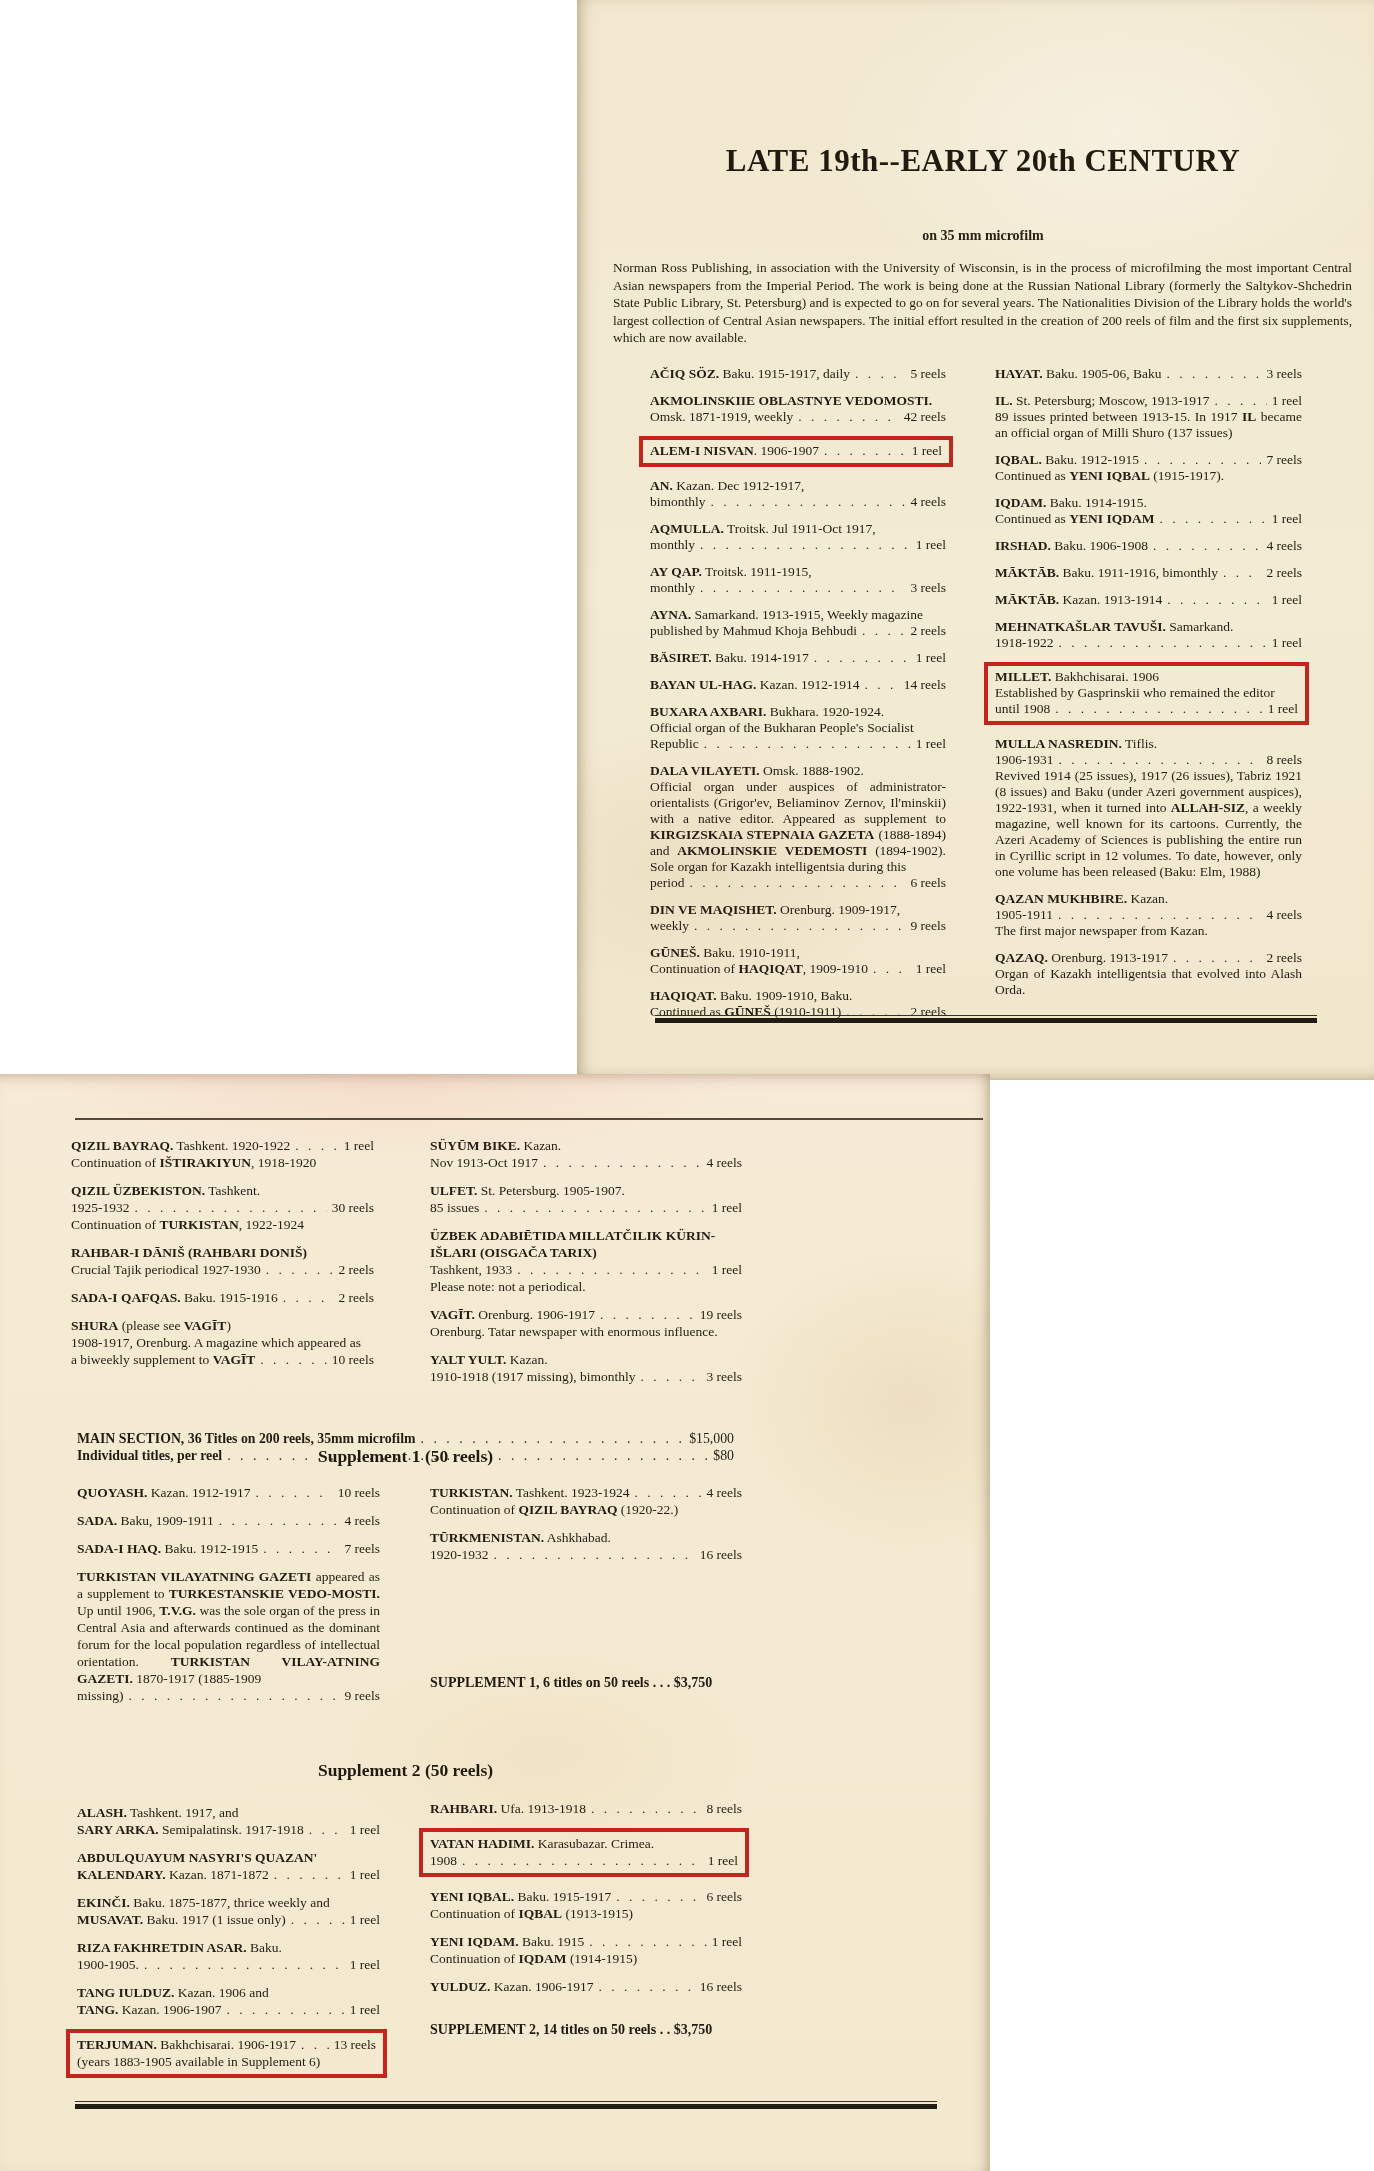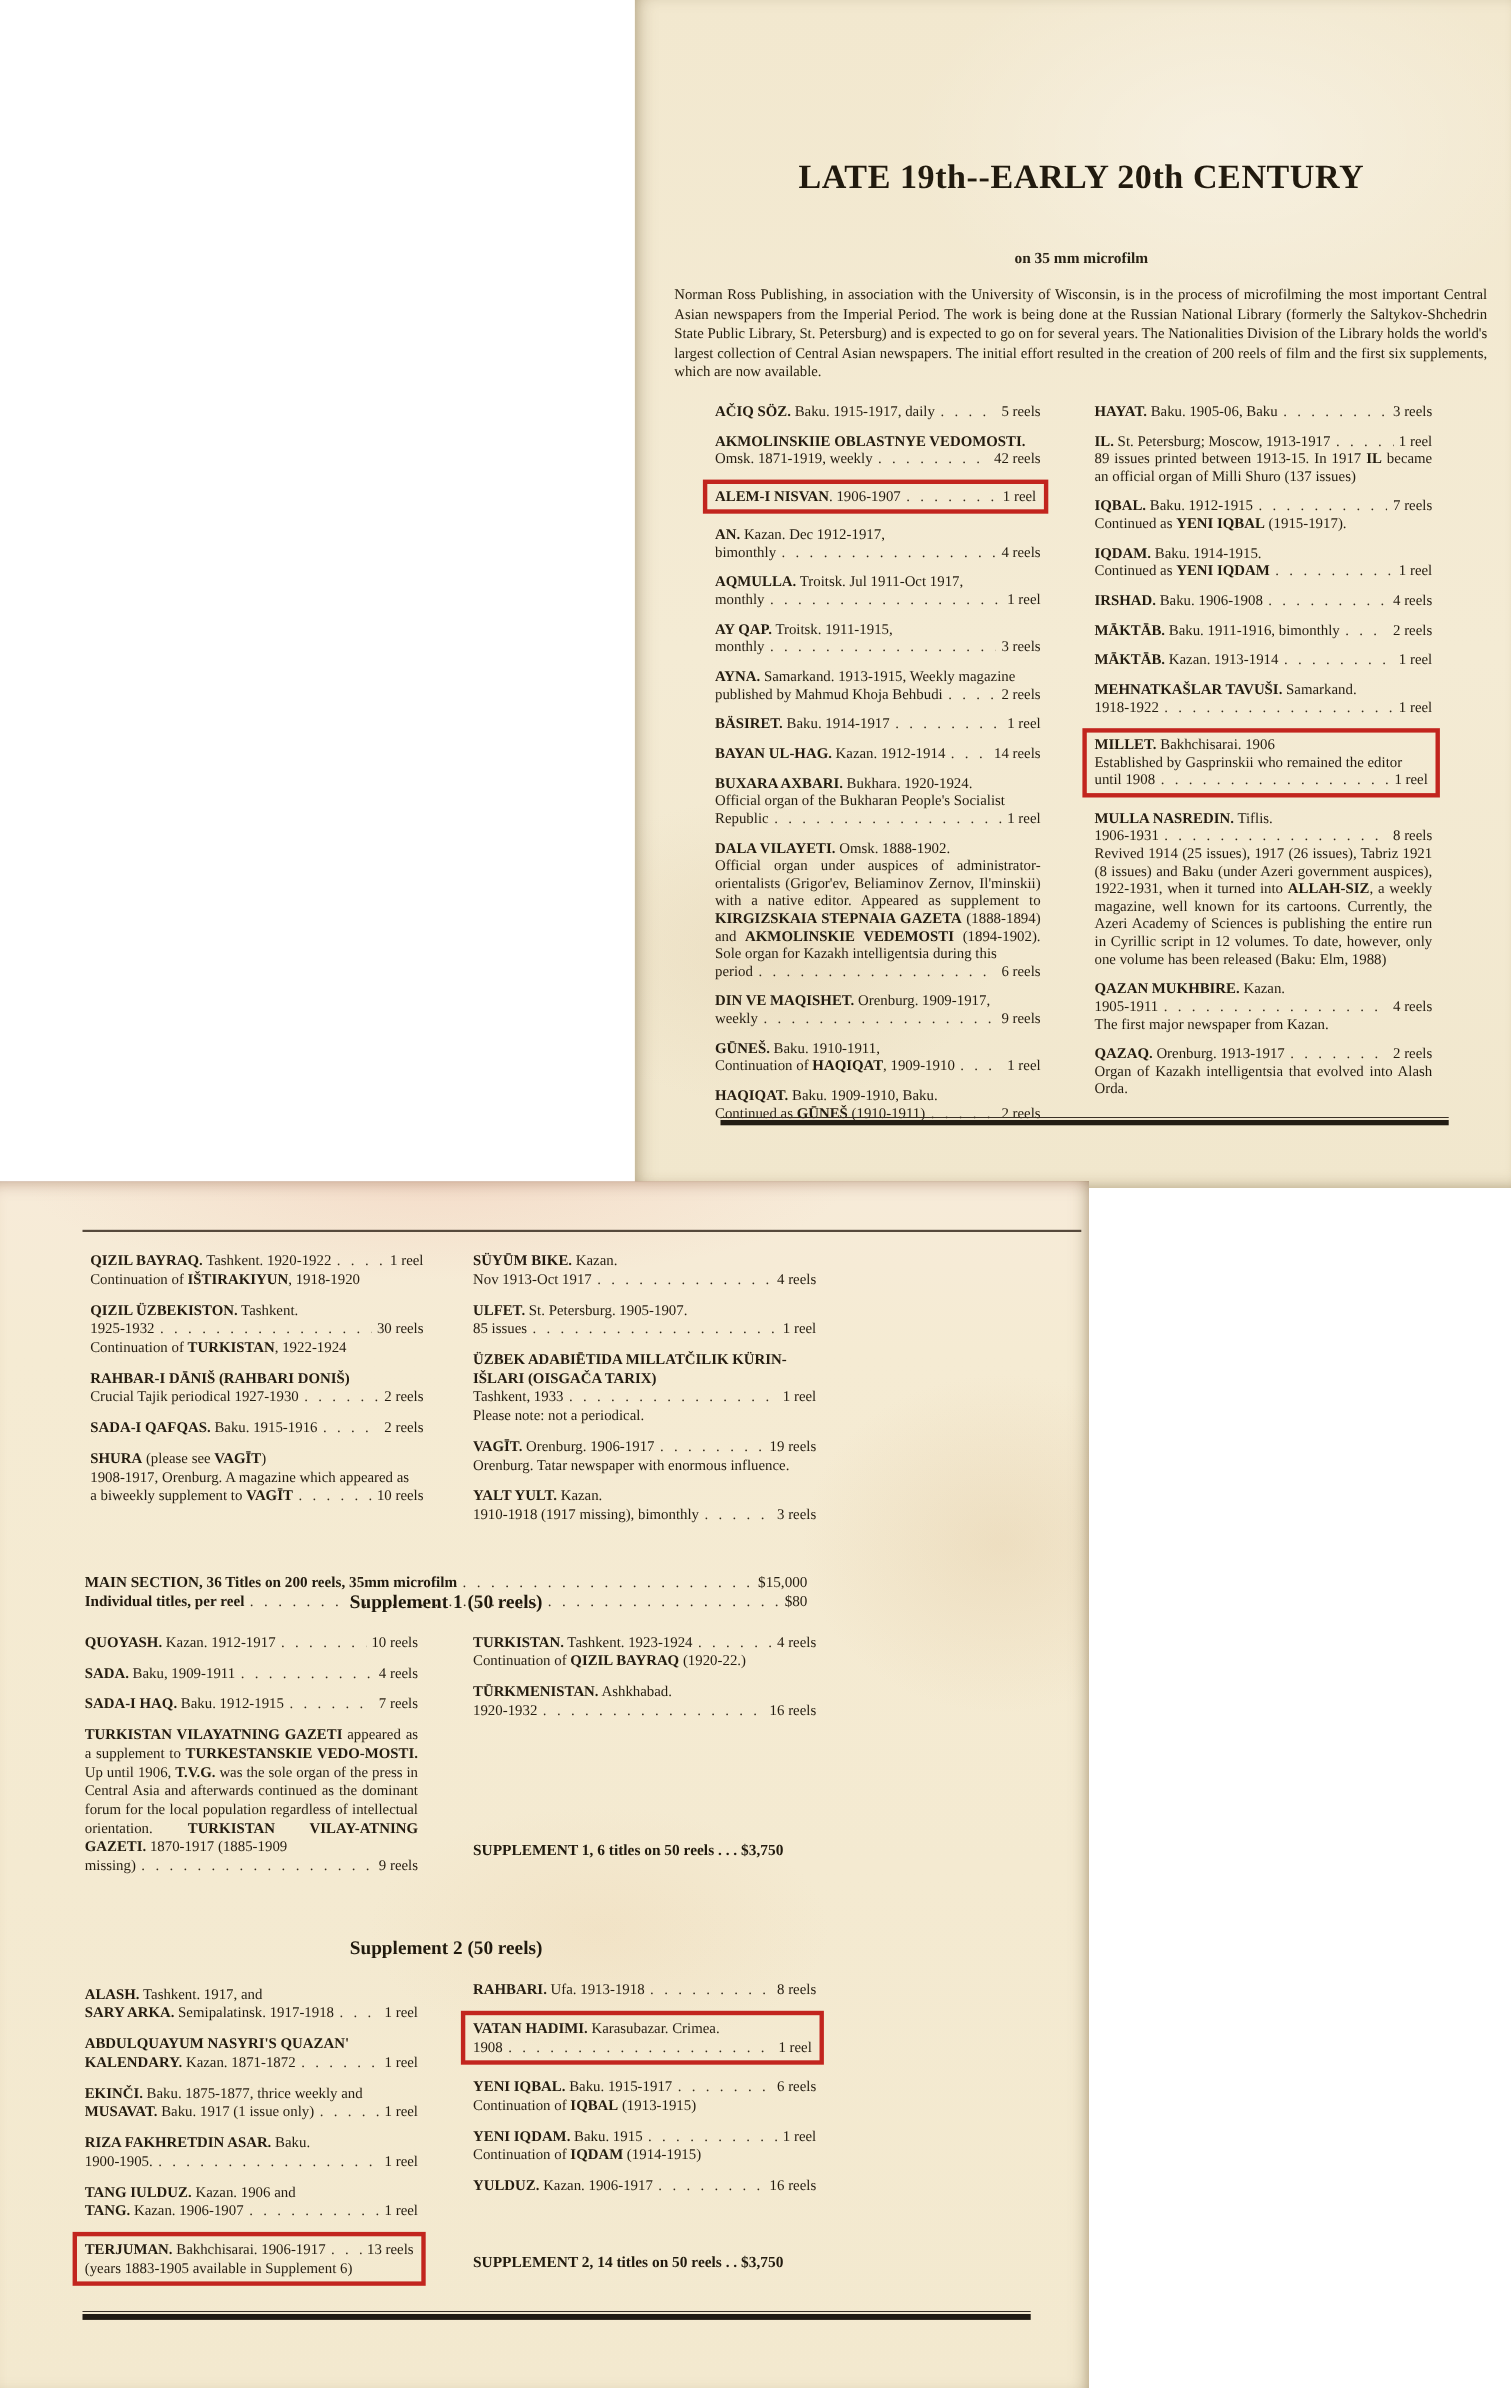--- a/index.html
+++ b/index.html
@@ -281,21 +281,21 @@
         <div class="pline"><span>Organ of Kazakh intelligentsia that evolved into Alash Orda.</span></div>
       </div>
     </div>
 
   <div class="abs rule-heavy" style="left:78px;top:1014px;width:662px;"></div>
 </div>
 
 <div class="page" id="page2">
   <div class="abs rule-thin" style="left:75px;top:44px;width:908px;"></div>
 
-  <div class="abs entries" style="left:82px;top:63px;width:303px;">
+  <div class="abs entries" style="left:71px;top:63px;width:303px;">
       <div class="entry">
         <div class="leader">
           <span class="lt"><span class="b">QIZIL BAYRAQ.</span><span> Tashkent. 1920-1922</span></span>
           <span class="dots">. . . . . . . . . . . . . . . . . . . . . . . . . . . . . . . . . . . . . . . . . . . . . . . . . . . . . . . . . . . . . . . . . . . . . . . . . . . . . . . . . . . . . . . . . . </span>
           <span class="reels">1 reel</span>
         </div>
         <div class="pline"><span>Continuation of </span><span class="b">IŠTIRAKIYUN</span><span>, 1918-1920</span></div>
       </div>
       <div class="entry">
         <div class="pline"><span class="b">QIZIL ÜZBEKISTON.</span><span> Tashkent.</span></div>
@@ -529,16 +529,16 @@
         <div class="pline"><span>Continuation of </span><span class="b">IQDAM</span><span> (1914-1915)</span></div>
       </div>
       <div class="entry">
         <div class="leader">
           <span class="lt"><span class="b">YULDUZ.</span><span> Kazan. 1906-1917</span></span>
           <span class="dots">. . . . . . . . . . . . . . . . . . . . . . . . . . . . . . . . . . . . . . . . . . . . . . . . . . . . . . . . . . . . . . . . . . . . . . . . . . . . . . . . . . . . . . . . . . </span>
           <span class="reels">16 reels</span>
         </div>
       </div>
     </div>
-  <div class="abs total-line" style="left:430px;top:976px;">SUPPLEMENT 2, 14 titles on 50 reels  . . $3,750</div>
+  <div class="abs total-line" style="left:430px;top:948px;">SUPPLEMENT 2, 14 titles on 50 reels  . . $3,750</div>
 
   <div class="abs rule-heavy" style="left:75px;top:1026px;width:862px;"></div>
 </div>
 
 </body></html>

